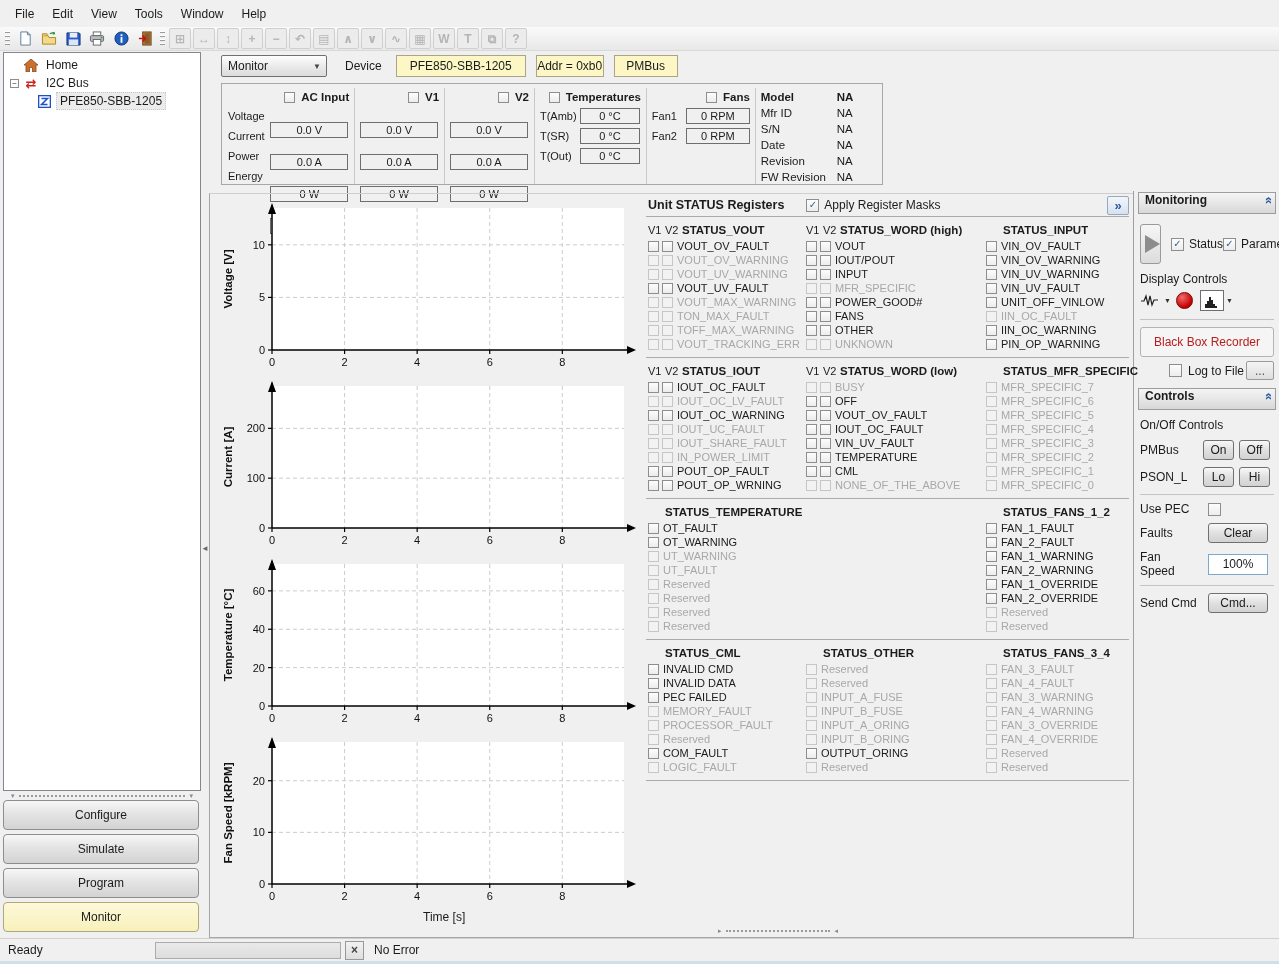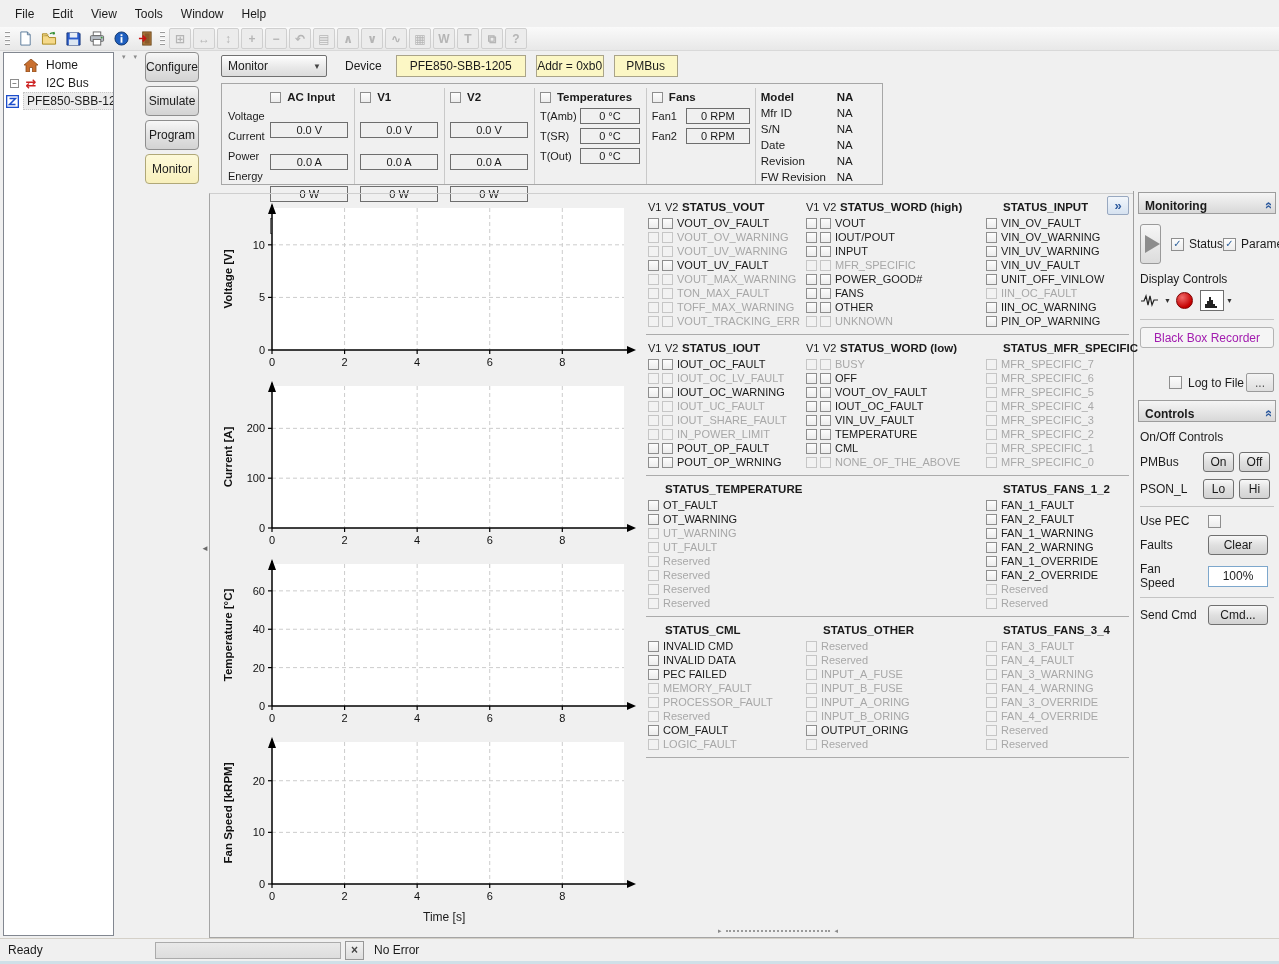--- a/index.html
+++ b/index.html
@@ -12,21 +12,21 @@
   .menubar { height:27px; display:flex; align-items:center; padding:0 6px; background:#f0f0f0; }
   .menu-item { padding:4px 9px; cursor:default; }
   .toolbar { height:24px; display:flex; align-items:center; background:linear-gradient(#fafafa,#e8e8e8); border-bottom:1px solid #d9d9d9; padding-left:2px; }
   .grip { width:5px; height:16px; margin:0 3px; background:repeating-linear-gradient(#fff 0 1px,#9a9a9a 1px 2px,transparent 2px 4px); }
   .tbtn { width:22px; height:21px; display:flex; align-items:center; justify-content:center; margin:0 1px; }
   .tbtn.disabled { border:1px solid #cfcfcf; background:#ececec; color:#b5b5b5; border-radius:2px; }
   .tglyph { font-size:12px; line-height:1; font-weight:bold; color:#b5b5b5; }
 
   
   .body { flex:1; display:flex; min-height:0; }
-  .sidebar { width:201px; display:flex; flex-direction:row; padding:1px 0 2px 3px;justify-content:flex-end; }
+  .sidebar { width:201px; display:flex; flex-direction:column; padding:1px 0 2px 3px;justify-content:flex-end; }
   .tree { flex:1; background:#ffffff; border:1px solid #828790; padding:3px 2px; overflow:hidden; }
   .tree-row { height:18px; display:flex; align-items:center; white-space:nowrap; }
   .tree-label { padding:1px 3px; }
   .tree-row.selected .tree-label { background:#ececec; border:1px dotted #c8c8c8; }
   .expander { width:9px; height:9px; border:1px solid #8c8c8c; background:#fff; font-size:8px; line-height:7px; text-align:center; color:#333; margin-right:4px; }
   .t-ic { width:16px; height:14px; margin-right:4px; display:flex; align-items:center; justify-content:center; }
   .i2c-glyph { color:#cc2222; font-weight:bold; font-size:13px; line-height:1; }
   .sb-splitter { height:9px; display:flex; align-items:center; padding:0 8px; color:#8a8a8a; }
   .sb-splitter .dots { flex:1; border-top:2px dotted #9a9a9a; margin:0 4px; }
   .sb-splitter .mk { font-size:7px; }
@@ -44,21 +44,21 @@
   .combo { width:106px; height:22px; border:1px solid #707070; border-radius:2px; background:linear-gradient(#fefefe,#e7e7e7 60%,#dcdcdc); display:flex; align-items:center; padding-left:6px; position:relative; }
   .combo .carr { position:absolute; right:5px; font-size:8px; color:#444; }
   .dev-label { margin:0 14px 0 18px; }
   .ybox { height:22px; background:#fcf7c5; border:1px solid #aaa489; display:flex; align-items:center; justify-content:center; margin-right:10px; }
   .ybox.name { width:130px; }
   .ybox.addr { width:68px; }
   .ybox.pmbus { width:64px; }
 
   
   .measure { width:662px; height:102px; margin:2px 0 8px 12px; border:1px solid #a7a7a7; background:#f0f0f0; display:flex; padding:4px 0 0 6px; font-size:11px; }
-  .m-h { height:18px; display:flex; align-items:center; }
+  .m-h { height:18px; display:flex; align-items:center;justify-content:flex-end; }
   .m-labels { width:46px; }
   .m-rl { height:20px; display:flex; align-items:center; }
   .m-col { width:86px; }
   .m-t { font-weight:bold; font-size:11.5px; margin-left:6px; }
   .m-box { width:78px; height:16px; border:1px solid #6e6e6e; display:flex; align-items:center; justify-content:center; margin-top:16px; background:#f0f0f0; }
   .m-sep { width:1px; background:#c9c9c9; margin:0 5px; }
   .m-temps { width:110px; }
   .m-trow, .m-frow { height:20px; display:flex; align-items:center; }
   .m-tl { width:40px; }
   .m-fl { width:34px; }
@@ -97,36 +97,36 @@
   .cb { width:11px; height:11px; border:1px solid #8e8e8e; background:linear-gradient(#fdfdfd,#ececec); display:inline-flex; align-items:center; justify-content:center; flex:none; }
   .cb + .cb { margin-left:3px; }
   .cb.cbdis { border-color:#c6c6c6; background:#f2f2f2; }
   .cb.checked::after { content:"✓"; font-size:10px; font-weight:bold; color:#31639c; line-height:1; }
   .cb13 { width:13px; height:13px; }
 
   
   .rightcol { width:146px; display:flex; flex-direction:column; }
   .right-spacer { height:140px; }
   .right-main { flex:1; border-left:1px solid #9f9f9f; padding:1px 3px 0 4px; }
-  .phead { height:22px; background:linear-gradient(#f5f5f5,#d8d8d8); border:1px solid #9d9d9d; display:flex; align-items:flex-end; padding:0 4px 0 6px; font-weight:bold; margin-bottom:4px; }
+  .phead { height:22px; background:linear-gradient(#f5f5f5,#d8d8d8); border:1px solid #9d9d9d; display:flex; align-items:flex-start; padding:0 4px 0 6px; font-weight:bold; margin-bottom:4px; }
   .phead .chev { margin-left:auto; color:#2d5a9e; font-weight:bold; transform:rotate(-90deg); font-size:13px; }
   .panel-body { padding:2px 2px 8px 2px; }
   .mon-row1 { display:flex; margin:4px 0 8px 0; }
   .playbtn { width:37px; height:40px; border:1px solid #9a9a9a; border-radius:3px; background:linear-gradient(#f6f6f6,#dcdcdc); display:flex; align-items:center; justify-content:center; }
   .playbtn .tri { width:0; height:0; border-left:15px solid #8c8c8c; border-top:9px solid transparent; border-bottom:9px solid transparent; margin-left:4px; }
   .mon-cbs { margin-left:10px; display:flex; flex-direction:row; justify-content:flex-end; }
   .cbl { display:flex; align-items:center; }
   .cbl span.txt { margin-left:5px; }
   .dc-label { margin:2px 0 4px 0; }
   .dc-icons { display:flex; align-items:center; margin-bottom:8px; }
   .darr { font-size:7px; color:#333; margin:0 5px 0 2px; }
   .rec { width:17px; height:17px; border-radius:50%; background:radial-gradient(circle at 35% 30%, #f26a6a, #c40000 70%); border:1px solid #7e0000; margin-right:7px; }
   .histbtn { width:24px; height:21px; border:1px solid #6e6e6e; background:#fff; display:flex; align-items:flex-end; justify-content:center; padding-bottom:2px; }
   .hr { border-top:1px solid #c4c4c4; margin:4px 0 7px 0; }
-  .bbr { height:21px; border:1px solid #b3b3b3; border-radius:3px; background:#f5f5f5; color:#a21caf; display:flex; align-items:center; justify-content:center; margin-bottom:25px; }
+  .bbr { height:30px; border:1px solid #b3b3b3; border-radius:3px; background:#f5f5f5; color:#b91c1c; display:flex; align-items:center; justify-content:center; margin-bottom:4px; }
   .log-row { display:flex; align-items:center;padding-left:29px; }
   .browse { margin-left:auto; width:28px; height:19px; border:1px solid #9a9a9a; border-radius:2px; background:linear-gradient(#f4f4f4,#dedede); display:flex; align-items:center; justify-content:center; color:#555; }
   .ctl-label { margin:2px 0 8px 0; }
   .ctl-row { display:flex; align-items:center; margin-bottom:7px; }
   .ctl-name { width:58px; }
   .btn { height:20px; border:1px solid #707070; border-radius:3px; background:linear-gradient(#f8f8f8,#e0e0e0 50%,#d2d2d2); display:flex; align-items:center; justify-content:center; }
   .btn.sm { width:31px; margin-left:5px; }
   .btn.wide { width:60px; margin-left:10px; }
   .fanbox { width:60px; height:21px; border:1px solid #7da7cc; background:#fff; display:flex; align-items:center; justify-content:center; margin-left:10px; }
 
@@ -533,20 +533,27 @@
               <line x1="273.7319587628866" y1="154" x2="273.7319587628866" y2="158" stroke="#000" stroke-width="1.2"></line>
               <text x="273.7319587628866" y="170" text-anchor="middle" font-size="11" fill="#111" font-family="&quot;Liberation Sans&quot;,sans-serif">6</text>
               <line x1="346.3092783505155" y1="154" x2="346.3092783505155" y2="158" stroke="#000" stroke-width="1.2"></line>
               <text x="346.3092783505155" y="170" text-anchor="middle" font-size="11" fill="#111" font-family="&quot;Liberation Sans&quot;,sans-serif">8</text>
               <text x="12" y="0" text-anchor="middle" font-size="11.5" fill="#111" font-family="&quot;Liberation Sans&quot;,sans-serif" font-weight="bold" transform="rotate(-90 12 83) translate(0 87)">Fan Speed [kRPM]</text>
             </svg>
             <div class="timelabel" style="margin-left: 207px;">Time [s]</div>
           </div>
 
         <div class="statuspanel">
+          <div class="sp-title">
+            <span class="t">Unit STATUS Registers</span>
+            <span class="mask">
+              <span class="cb cb13 checked"></span>
+              <span style="margin-left:5px;">Apply Register Masks</span>
+            </span>
+          </div>
           <div class="expand-btn">»</div>
           <div id="status-bands">
               <div class="band">
                 <div class="group">
                   <div class="g-head">
                     <span class="vh">V1</span>
                     <span class="vh">V2</span>
                     <span class="g-title">STATUS_VOUT</span>
                   </div>
                   <div class="item">

